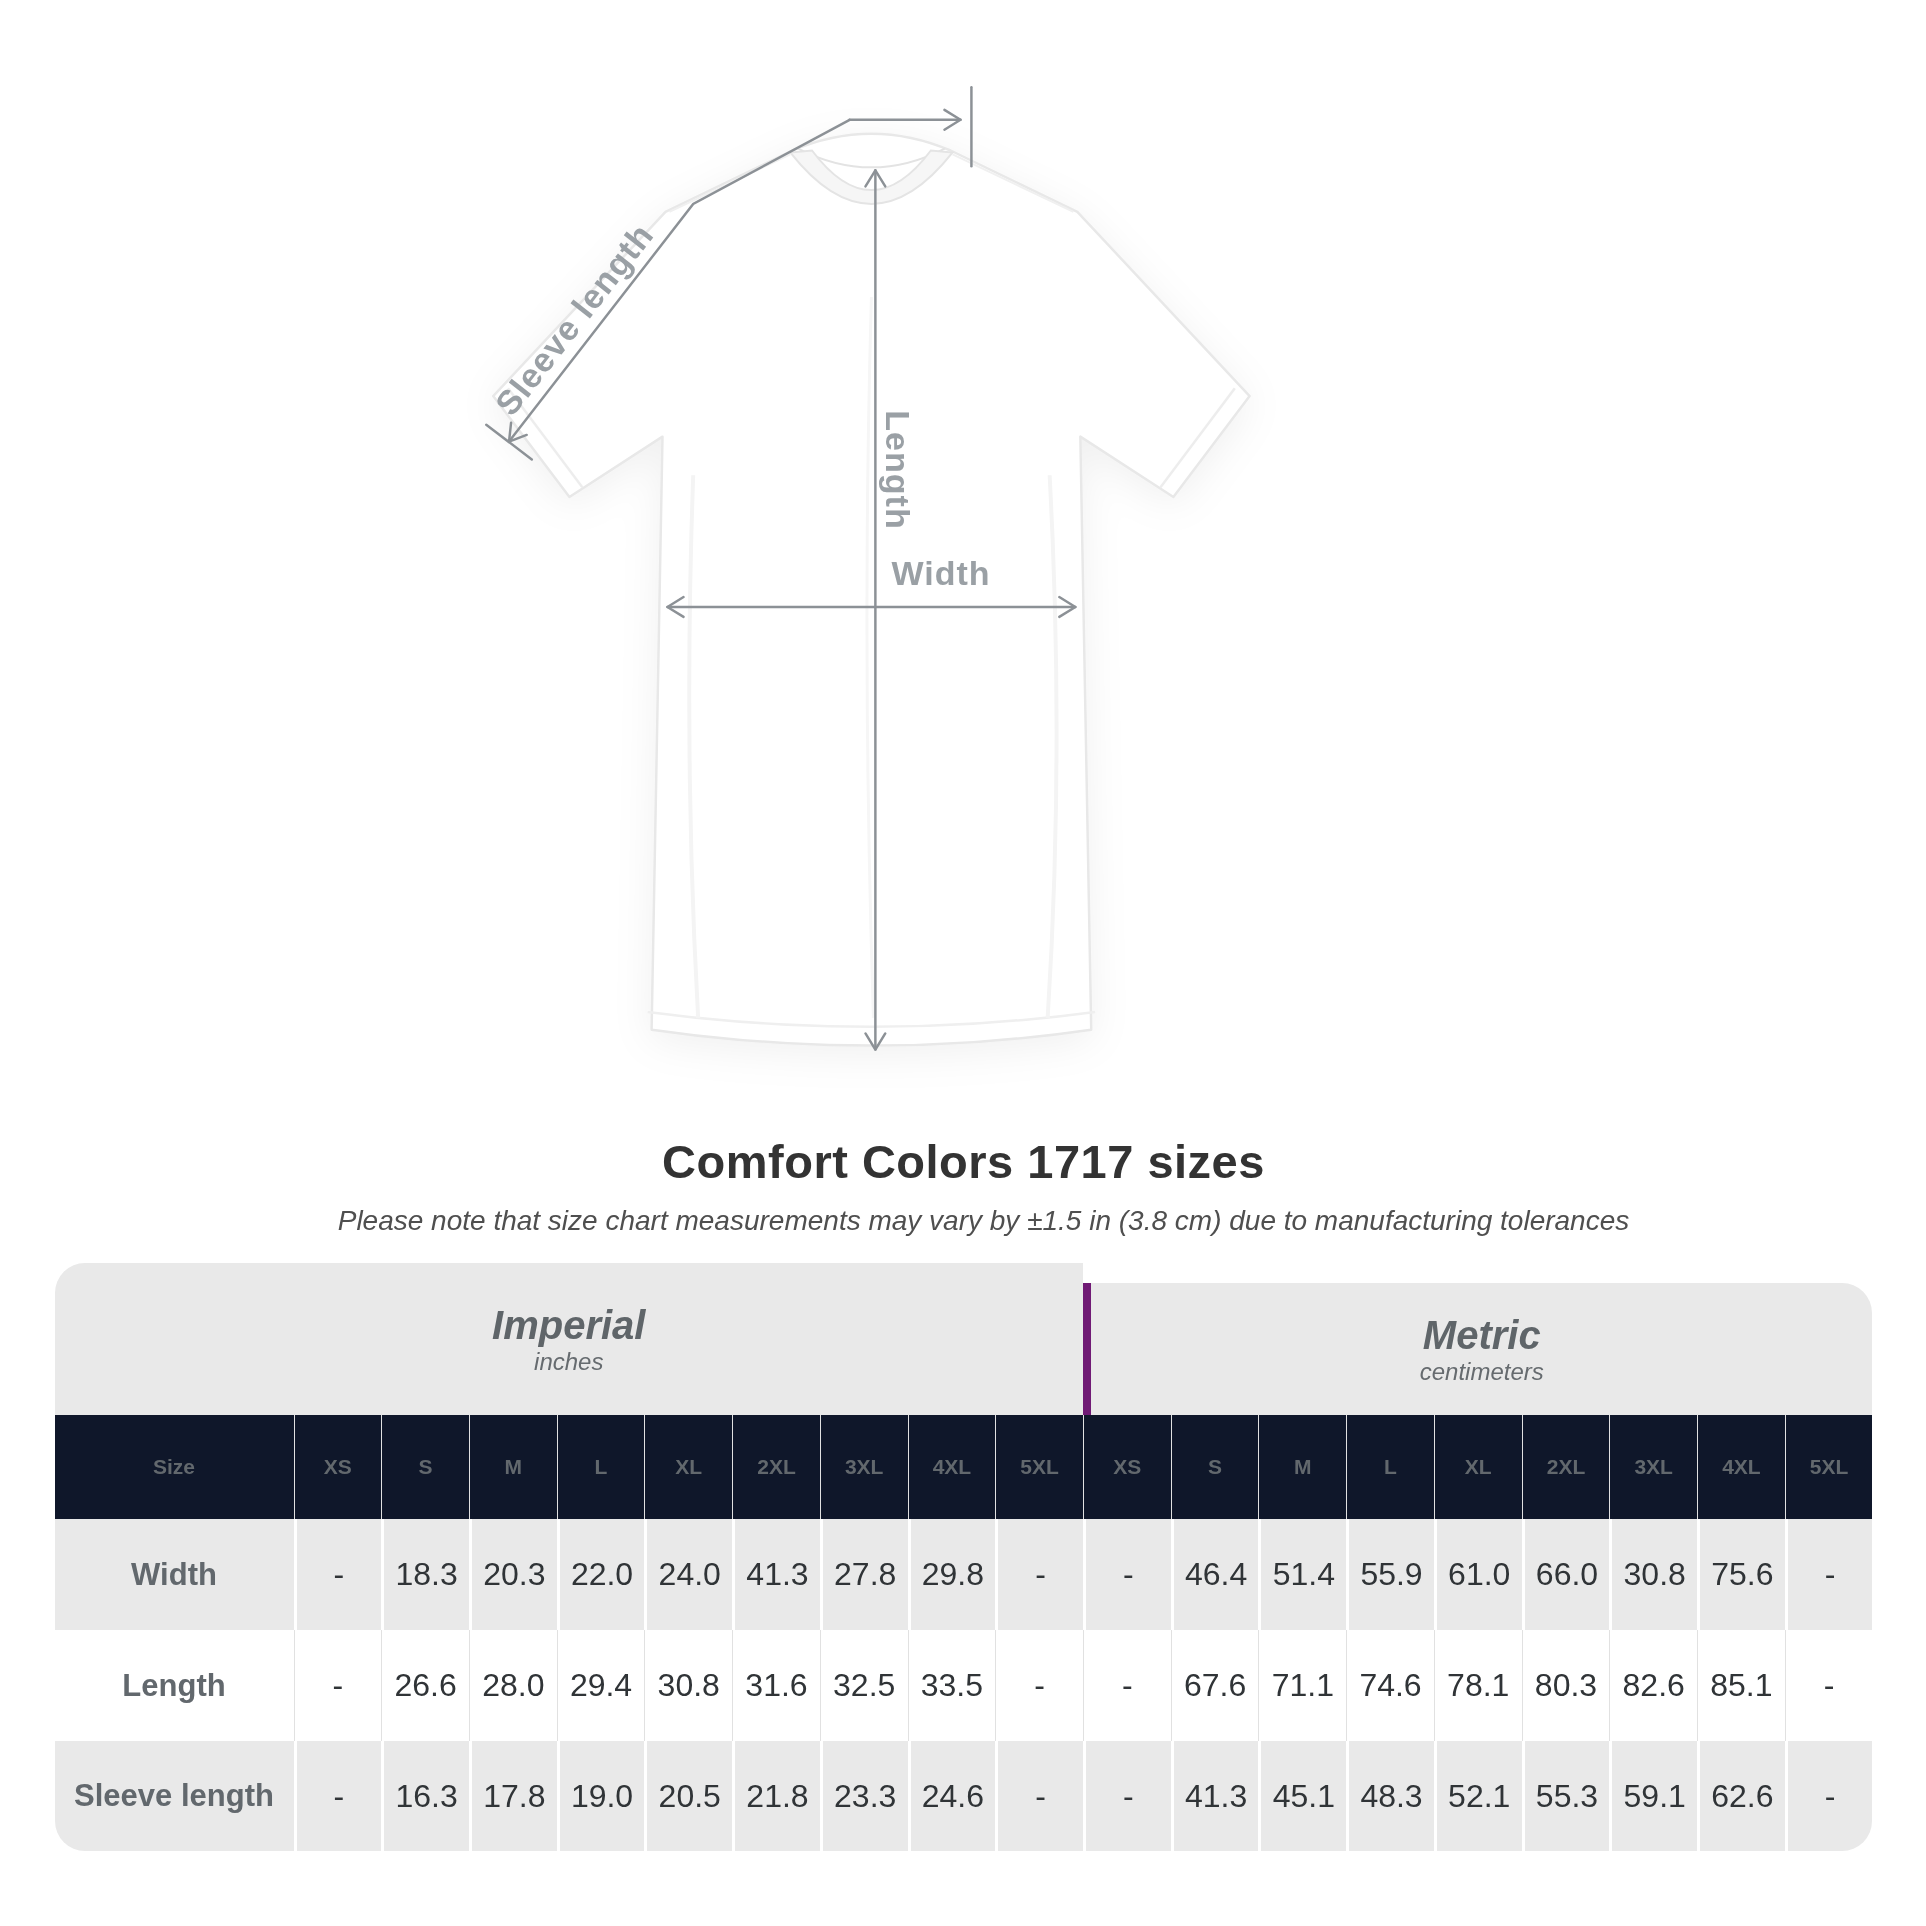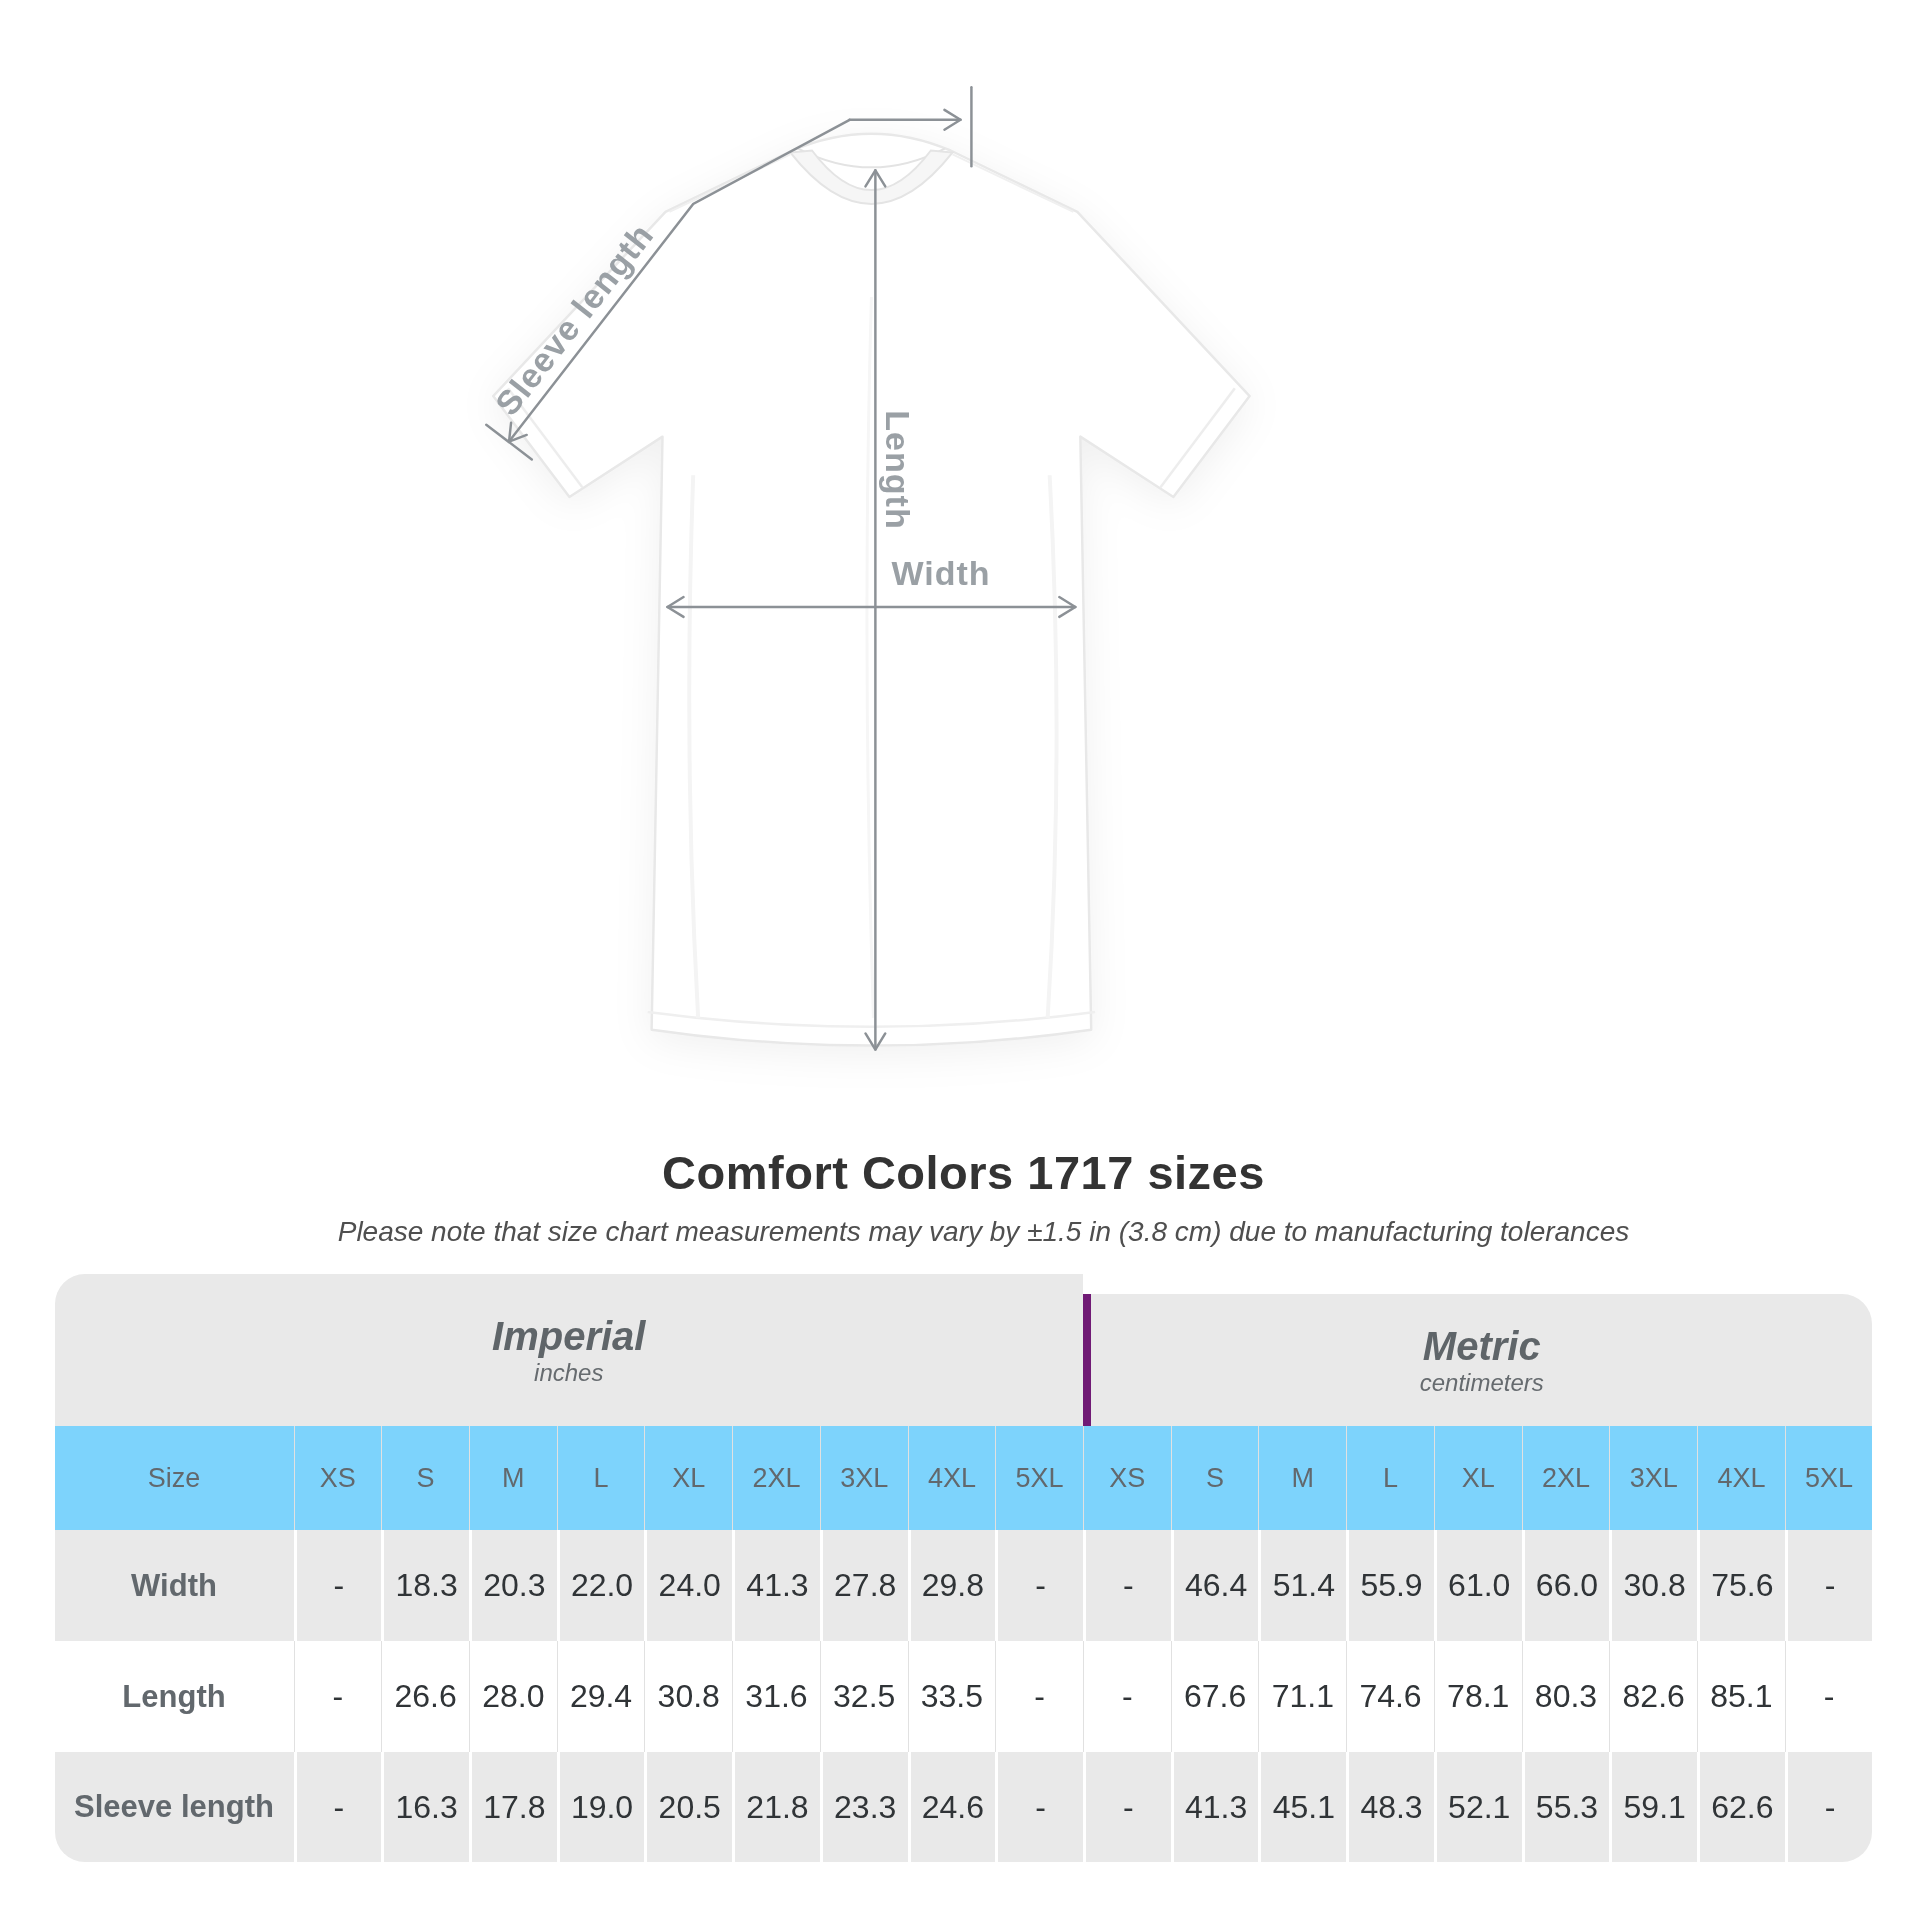--- a/index.html
+++ b/index.html
@@ -10,35 +10,35 @@
   .diagram{position:relative;width:1927px;height:1104px;}
   .diagram svg{position:absolute;left:0;top:0;}
   .shirt{filter:drop-shadow(0 8px 20px rgba(0,0,0,0.06));}
   .mlabel{position:absolute;font-weight:bold;font-size:34px;color:#9aa0a5;letter-spacing:1px;
     text-align:center;white-space:nowrap;}
   .lbl-sleeve{left:426px;top:300px;width:297px;transform:rotate(-52deg);}
   .lbl-length{left:823px;top:450px;width:149px;height:40px;line-height:40px;transform:rotate(90deg);}
   .lbl-width{left:842px;top:554px;width:198px;}
 
   
-  .titles{text-align:center;margin:11px;padding-top:30px;}
+  .titles{text-align:center;margin:0;padding-top:30px;}
   .titles h1{margin:0;font-size:47px;font-weight:bold;color:#333;letter-spacing:0.5px;}
   .titles p{margin:16px 0 0;font-size:28px;font-style:italic;color:#4f4f4f;padding-left:40px;}
 
   
   .size-table{display:grid;grid-template-columns:239px repeat(18,1fr);
     grid-template-rows:152px 104px 111px 111px 110px;
     width:1818px;margin:26px auto 0;}
   .band{background:#e9e9e9;display:flex;flex-direction:column;align-items:center;justify-content:center;}
   .band-left{grid-column:1 / span 10;border-top-left-radius:30px;}
   .band-right{grid-column:11 / span 9;border-top-right-radius:30px;border-left:8px solid #701a75;margin-top:20px;}
   .band-title{font-size:40px;font-weight:bold;font-style:italic;color:#5f6569;}
   .band-sub{font-size:24px;font-style:italic;color:#666b6f;}
   .hcell,.rlabel,.dcell{display:flex;align-items:center;justify-content:center;box-sizing:border-box;}
-  .hcell{background:#7dd3fc;font-size:27px;font-weight:normal;color:#62686d;}
+  .hcell{background:#0f172a;font-size:21px;font-weight:bold;color:#62686d;}
   .rlabel{font-size:31px;font-weight:bold;color:#62686d;}
   .dcell{font-size:32px;color:#303437;}
   .g{background:#e9e9e9;}
   .w{background:#ffffff;}
   .sep{border-left:1px solid #e1e1e1;}
   .sepw{border-left:3px solid #ffffff;}
   .bl{border-bottom-left-radius:30px;}
   .br{border-bottom-right-radius:30px;}
 </style>
 </head>

